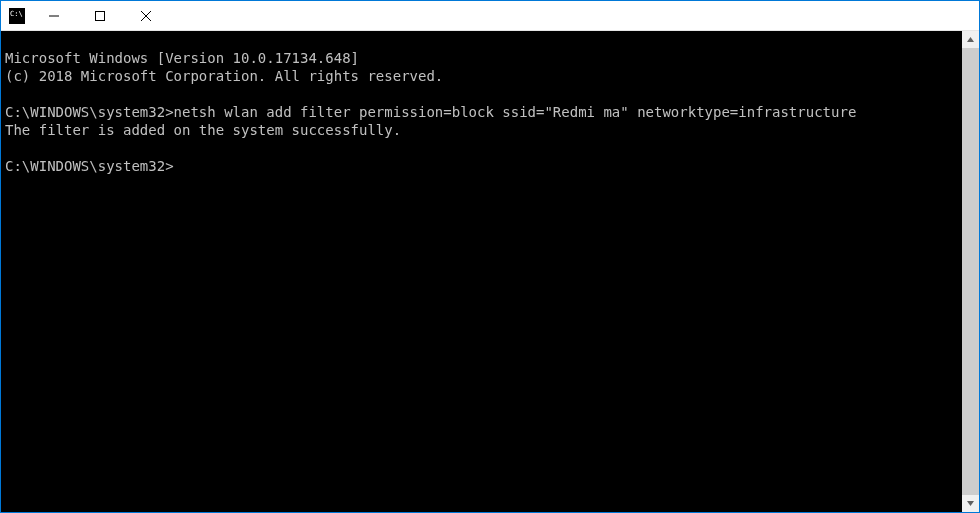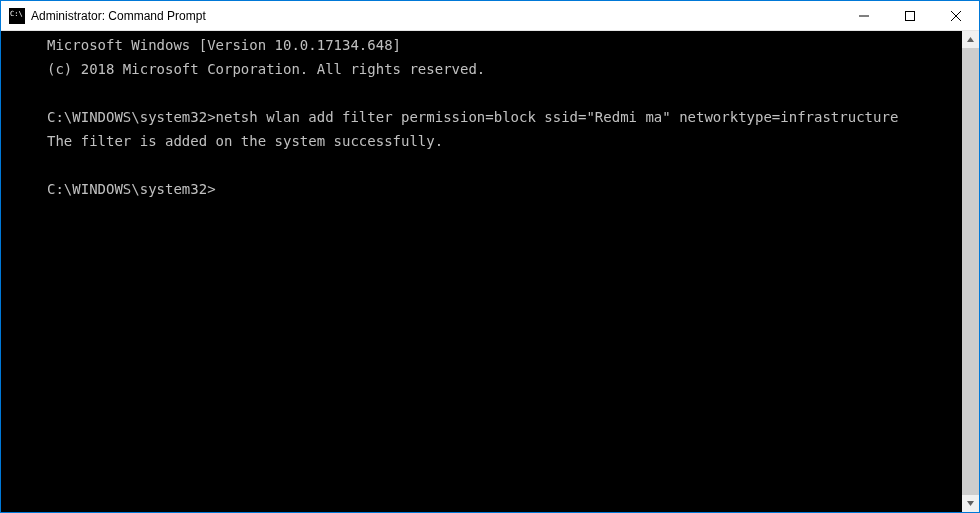--- a/index.html
+++ b/index.html
@@ -54,25 +54,24 @@
     height: calc(100% - 30px);
     background: #000;
   }
   .terminal {
     position: absolute;
     top: 0; left: 0; right: 17px; bottom: 0;
     background: #000;
     color: #c0c0c0;
     font-family: Consolas, "Lucida Console", monospace;
     font-size: 14px;
-    line-height: 24px;
-    padding: 2px 4px;
+    line-height: 18px;
+    padding: 18px 4px;
     white-space: pre;
     overflow: hidden;
-    margin-left: 42px;
   }
   .scrollbar {
     position: absolute;
     top: 0; right: 0; bottom: 0;
     width: 17px;
     background: #f0f0f0;
     display: flex;
     flex-direction: column;
   }
   .sb-btn {
@@ -98,21 +97,20 @@
 </head>
 <body>
 
 <div class="titlebar">
   <div class="titlebar-icon">
     <svg width="16" height="16" viewBox="0 0 16 16">
       <rect x="0" y="0" width="16" height="16" fill="#000"></rect>
       <text x="1" y="8" font-family="Consolas,monospace" font-size="7" fill="#fff">C:\</text>
     </svg>
   </div>
-  <div class="titlebar-title">Administrator: Command Prompt</div>
   <div class="win-controls">
     <div class="win-btn">
       <svg width="10" height="10" viewBox="0 0 10 10">
           <line x1="0" y1="5" x2="10" y2="5" stroke="#000" stroke-width="1"></line>
         </svg>
     </div>
     <div class="win-btn">
       <svg width="10" height="10" viewBox="0 0 10 10">
           <rect x="0.5" y="0.5" width="9" height="9" fill="none" stroke="#000" stroke-width="1"></rect>
         </svg>

